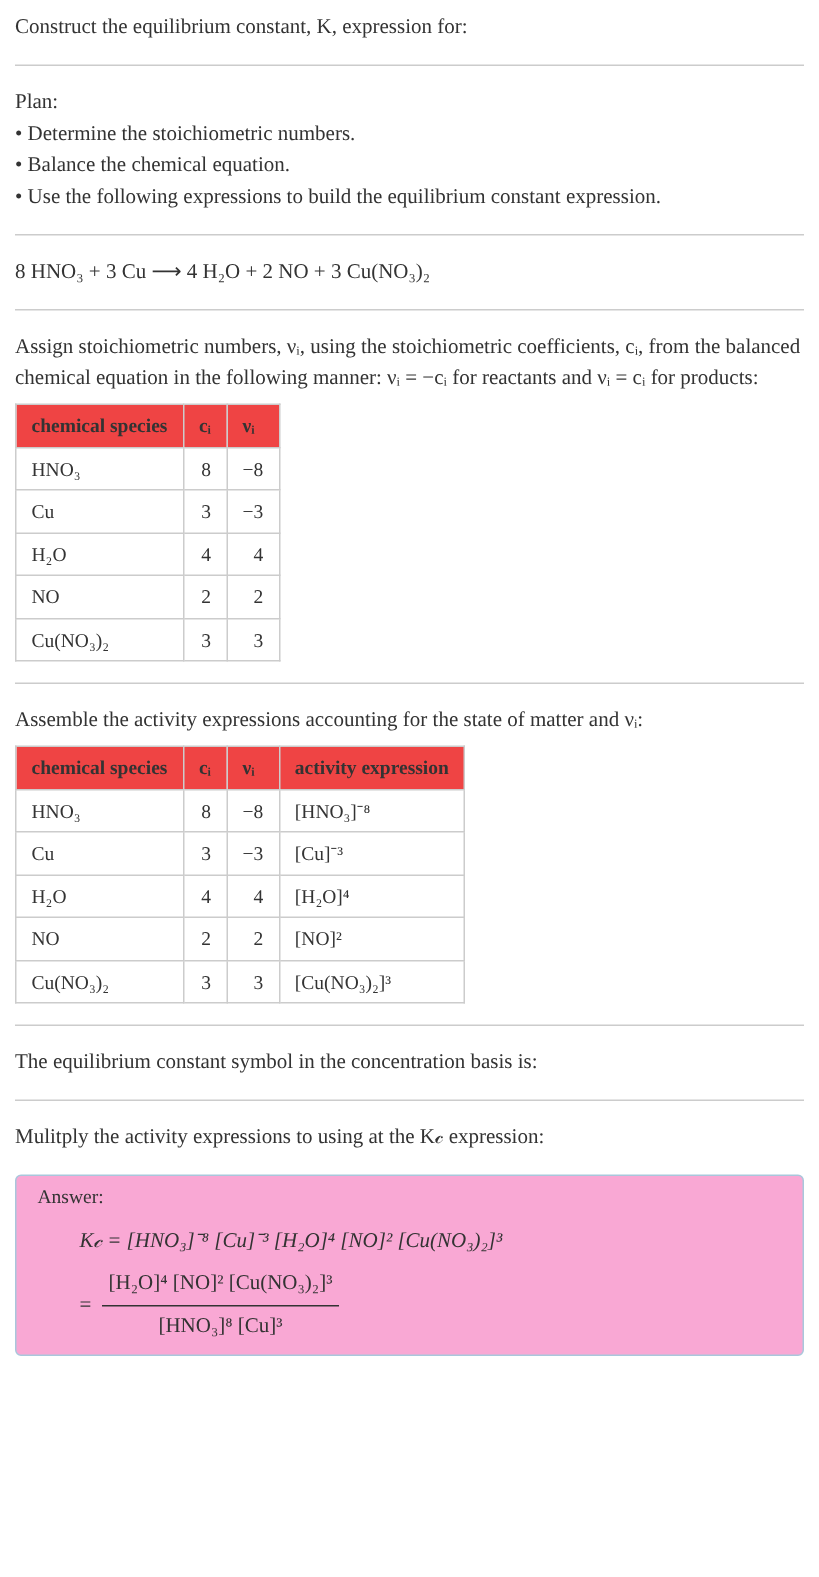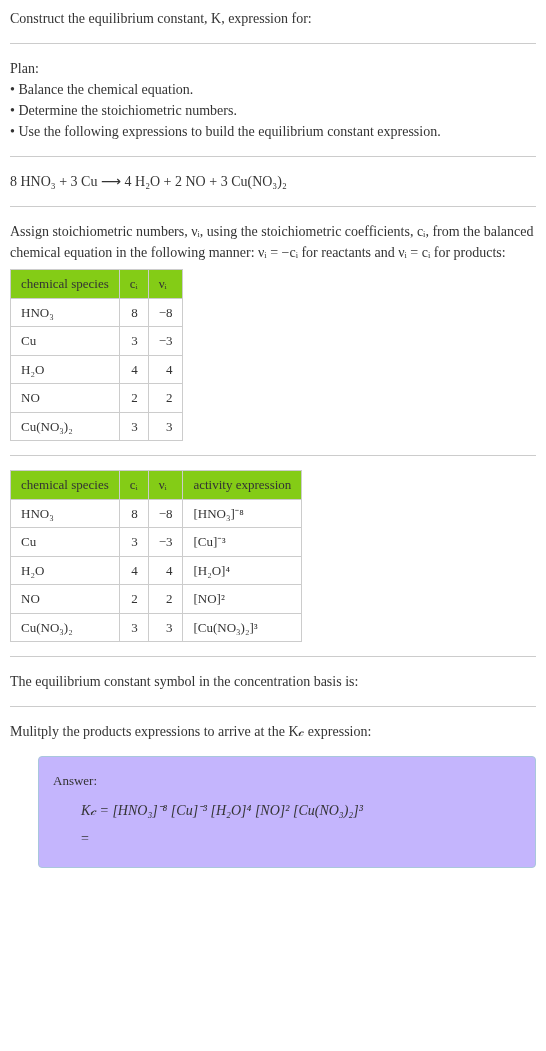--- a/index.html
+++ b/index.html
@@ -20,29 +20,28 @@
       margin-top: 6px;
       font-size: 13px;
     }
     th, td {
       border: 1px solid #ccc;
       padding: 4px 10px;
       text-align: left;
       vertical-align: middle;
       white-space: nowrap;
     }
-    th { font-weight: normal; background: #84cc16; }
+    th { font-weight: bold; background: #ef4444; }
     td.num { text-align: right; }
     .answer-box {
-      background: #c4b5fd;
+      background: #f9a8d4;
       border: 1px solid #a9c7dc;
       border-radius: 4px;
-      padding: 14px 14px;
+      padding: 4px 14px;
       margin-top: 8px;
-      margin-left: 28px;
     }
     .answer-box .alabel { font-size: 13px; margin-bottom: 6px; }
     .italic { font-style: italic; }
     .frac {
       display: inline-block;
       text-align: center;
       vertical-align: middle;
       margin: 0 4px;
     }
     .frac .num { display: block; border-bottom: 1px solid #333; padding: 0 4px; }
@@ -52,22 +51,22 @@
 </head>
 <body>
 
 <div class="section">
   <div>Construct the equilibrium constant, K, expression for:</div>
 </div>
 <hr>
 
 <div class="section">
   <div>Plan:</div>
+  <div>• Determine the stoichiometric numbers.</div>
   <div>• Balance the chemical equation.</div>
-  <div>• Determine the stoichiometric numbers.</div>
   <div>• Use the following expressions to build the equilibrium constant expression.</div>
 </div>
 <hr>
 
 <div class="section">
   <div class="eq">8 HNO₃ + 3 Cu ⟶ 4 H₂O + 2 NO + 3 Cu(NO₃)₂</div>
 </div>
 <hr>
 
 <div class="section">
@@ -103,20 +102,21 @@
       <td>Cu(NO₃)₂</td>
       <td class="num">3</td>
       <td class="num">3</td>
     </tr>
   </tbody>
     </table>
 </div>
 <hr>
 
 <div class="section">
+  <div>Assemble the activity expressions accounting for the state of matter and νᵢ:</div>
   <table>
     <tbody>
         <tr>
       <th>chemical species</th>
       <th>cᵢ</th>
       <th>νᵢ</th>
       <th>activity expression</th>
     </tr>
     <tr>
       <td>HNO₃</td>
@@ -151,23 +151,27 @@
   </tbody>
     </table>
 </div>
 <hr>
 
 <div class="section">
   <div>The equilibrium constant symbol in the concentration basis is:</div>
 </div>
 <hr>
 
-<div class="section">Mulitply the products expressions to arrive at the K𝒸 expression:</div>
+<div class="section">Mulitply the activity expressions to using at the K𝒸 expression:</div>
 
 <div class="answer-box">
   <div class="alabel">Answer:</div>
   <div class="kc-line">
     <span class="italic">K𝒸 = [HNO₃]⁻⁸ [Cu]⁻³ [H₂O]⁴ [NO]² [Cu(NO₃)₂]³</span>
   </div>
   <div class="kc-line">
     <span>= </span>
+    <span class="frac">
+      <span class="num">[H₂O]⁴ [NO]² [Cu(NO₃)₂]³</span>
+      <span class="den">[HNO₃]⁸ [Cu]³</span>
+    </span>
   </div>
 </div>
 
 </body></html>

